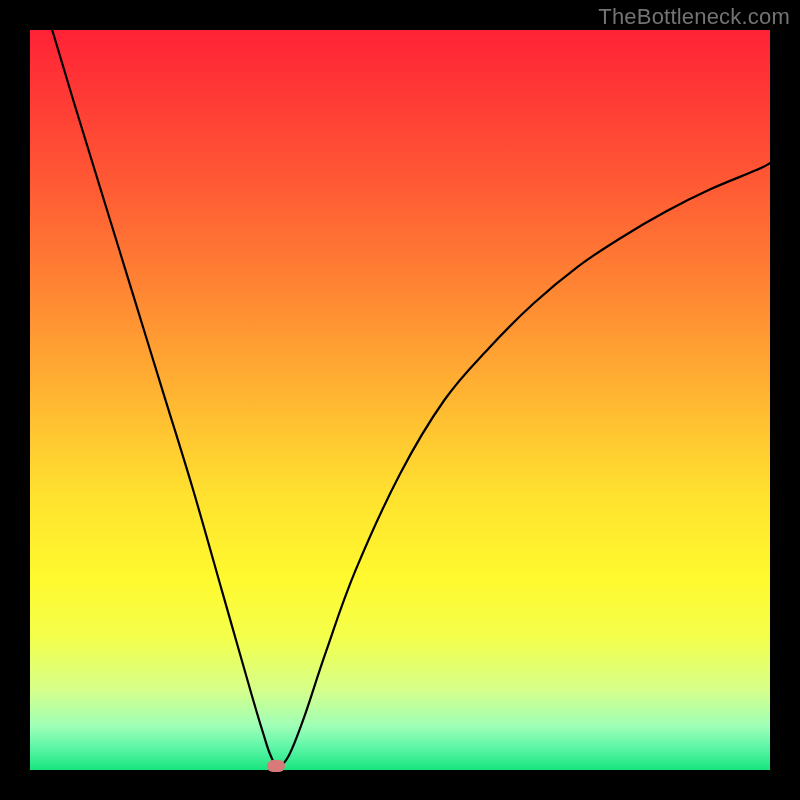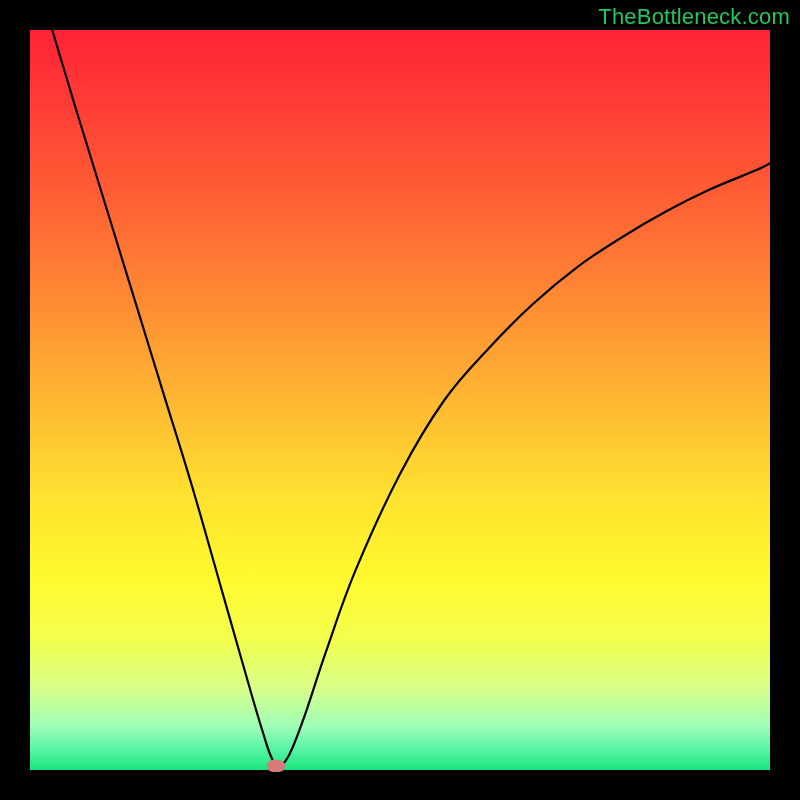--- a/index.html
+++ b/index.html
@@ -7,21 +7,21 @@
   .frame {
     position: relative;
     width: 800px;
     height: 800px;
     background: #000;
   }
   .watermark {
     position: absolute;
     top: 4px;
     right: 10px;
-    color: #22c55e;
+    color: #737373;
     font-family: Arial, Helvetica, sans-serif;
     font-size: 22px;
     font-weight: 500;
     letter-spacing: 0.2px;
     z-index: 10;
   }
   .plot {
     position: absolute;
     left: 30px;
     top: 30px;

